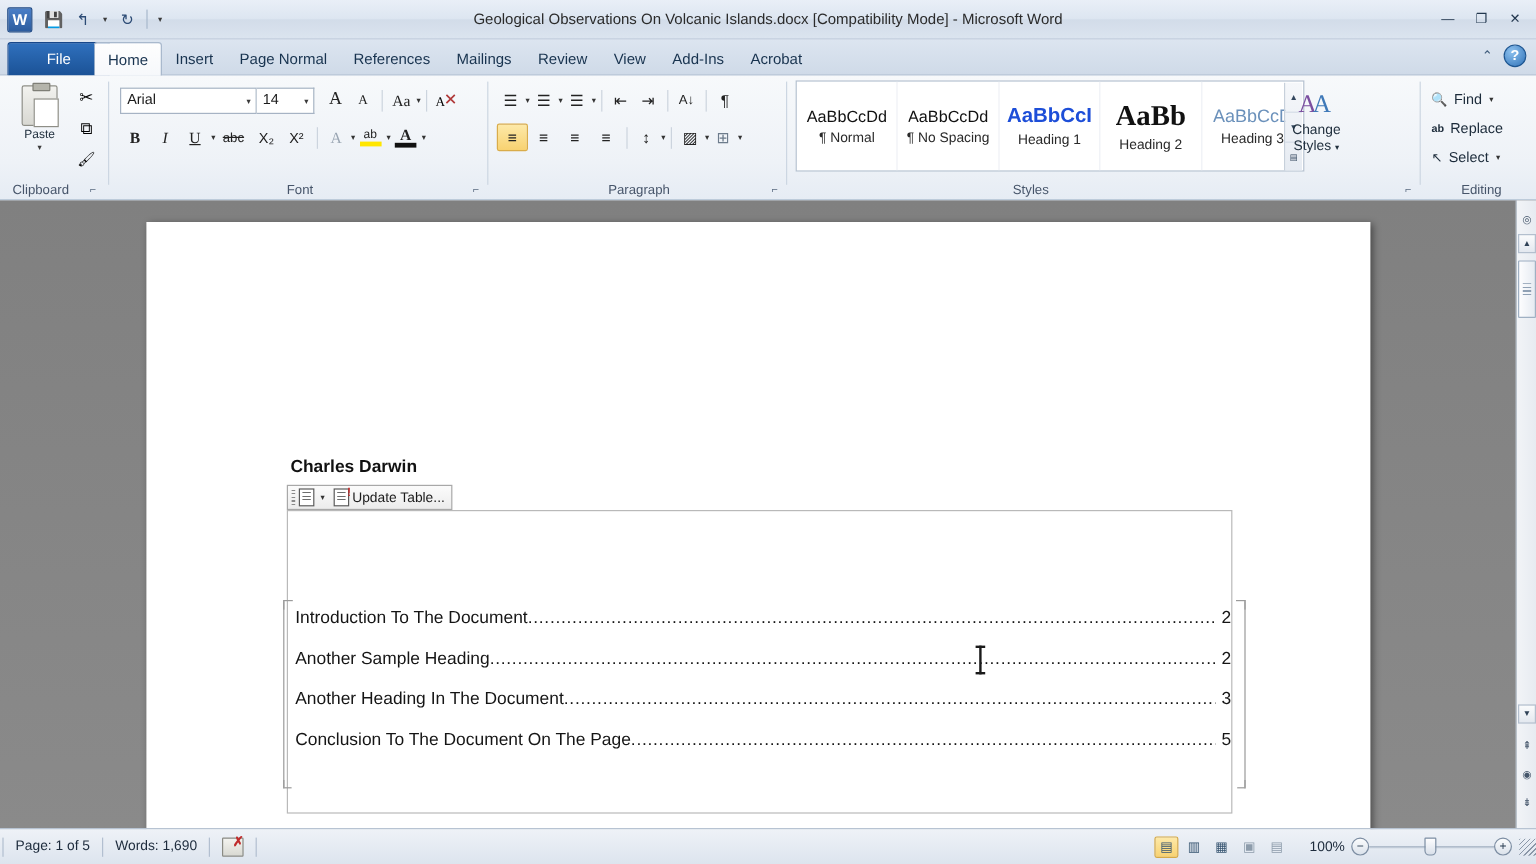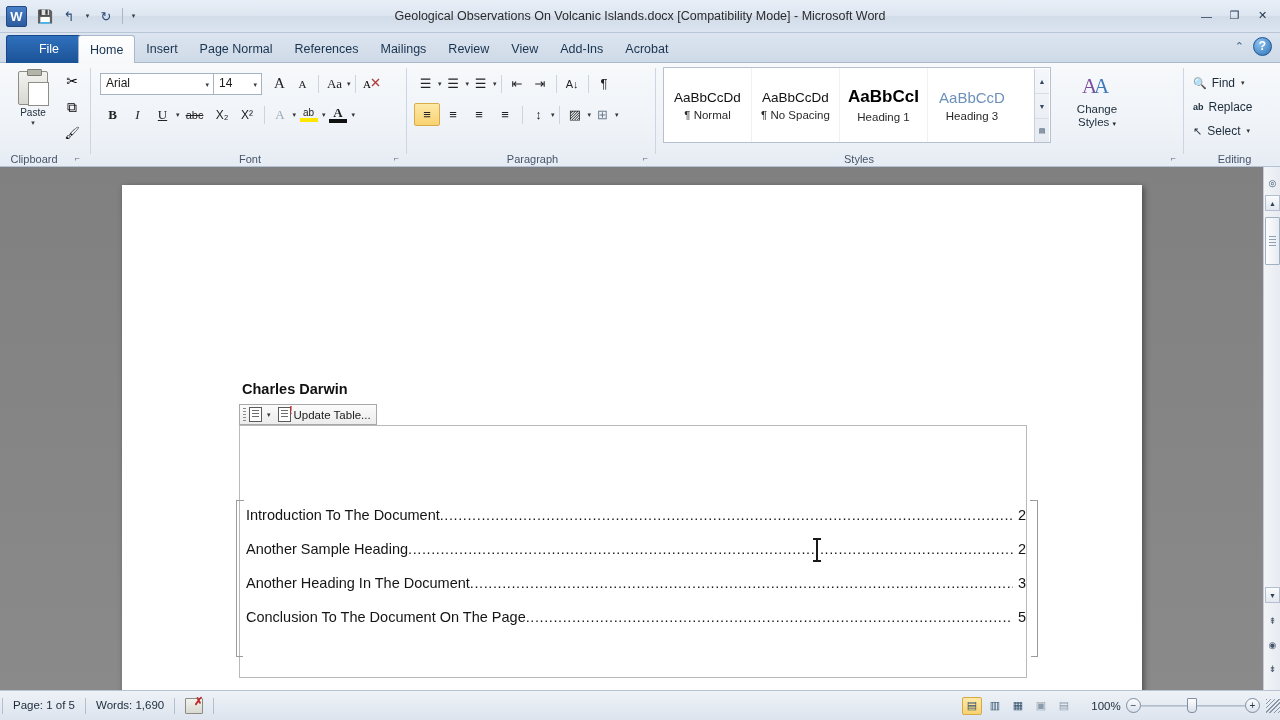--- a/index.html
+++ b/index.html
@@ -135,21 +135,21 @@
     position: absolute; right: 4px; top: 7px; font-size: 7px; color: #3a3a3a;
   }
   .rb { display: inline-flex; align-items: center; justify-content: center;
         height: 23px; min-width: 23px; border-radius: 2px; font-size: 13px; color: #222; }
   .rb.on { background: linear-gradient(#fde9a8, #f8d271); border: 1px solid #d9ac4a; }
   .vsep { width: 1px; height: 18px; background: #ccd4de; margin: 0 4px; }
   .caret-sm { font-size: 7px; color: #333; margin-left: 1px; }
 
   
   .stylebox {
-    position: absolute; left: 4px; top: 4px; width: 388px; height: 76px;
+    position: absolute; left: 4px; top: 4px; width: 424px; height: 76px;
     background: #fff; border: 1px solid #b5c1d0;
     display: flex; overflow: hidden;
   }
   .style-item {
     width: 88px; height: 74px; display: flex; flex-direction: column;
     align-items: center; justify-content: center; gap: 4px;
     border-right: 1px solid #eef1f5;
   }
   .style-prev { font-size: 13.5px; color: #111; white-space: nowrap; overflow: hidden; }
   .style-name { font-size: 11.5px; color: #2a2a2a; white-space: nowrap; }
@@ -451,22 +451,26 @@
       <div class="stylebox">
         <div class="style-item">
           <div class="style-prev">AaBbCcDd</div>
           <div class="style-name">¶ Normal</div>
         </div>
         <div class="style-item">
           <div class="style-prev">AaBbCcDd</div>
           <div class="style-name">¶ No Spacing</div>
         </div>
         <div class="style-item">
-          <div class="style-prev" style="font-size:17px; font-weight:bold; color:#000000;">AaBbCcI</div>
+          <div class="style-prev" style="font-size:17px; font-weight:bold; color:#1d4ed8;">AaBbCcI</div>
           <div class="style-name">Heading 1</div>
+        </div>
+        <div class="style-item">
+          <div class="style-prev" style="font-size:24px; font-weight:bold; font-family:'Liberation Serif',serif;">AaBb</div>
+          <div class="style-name">Heading 2</div>
         </div>
         <div class="style-item" style="border-right:none;">
           <div class="style-prev" style="font-size:15px; color:#6b91bb;">AaBbCcD</div>
           <div class="style-name">Heading 3</div>
         </div>
         <div class="style-scroll">
           <div class="ss-btn">▲</div>
           <div class="ss-btn">▼</div>
           <div class="ss-btn" style="border-bottom:none;">▤</div>
         </div>

